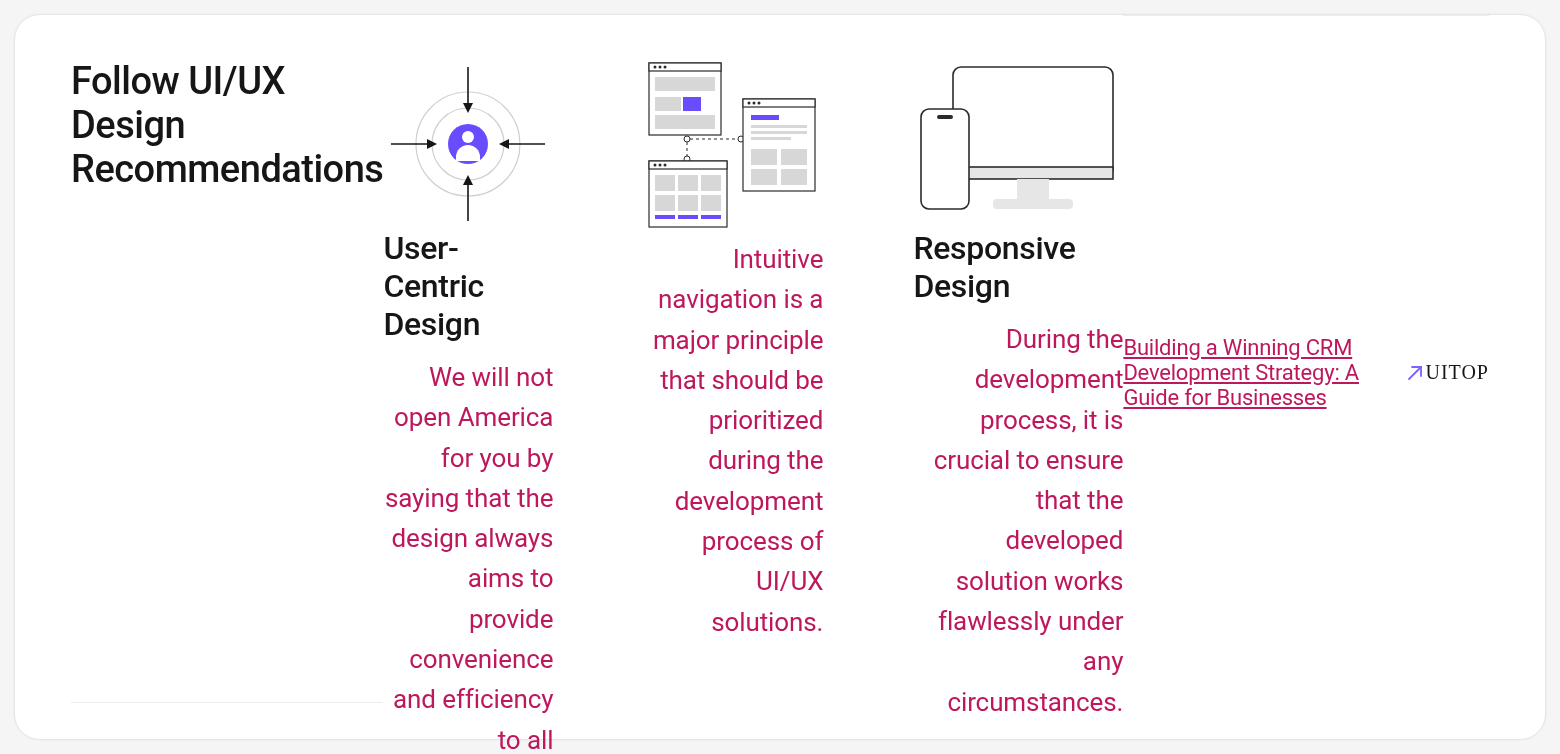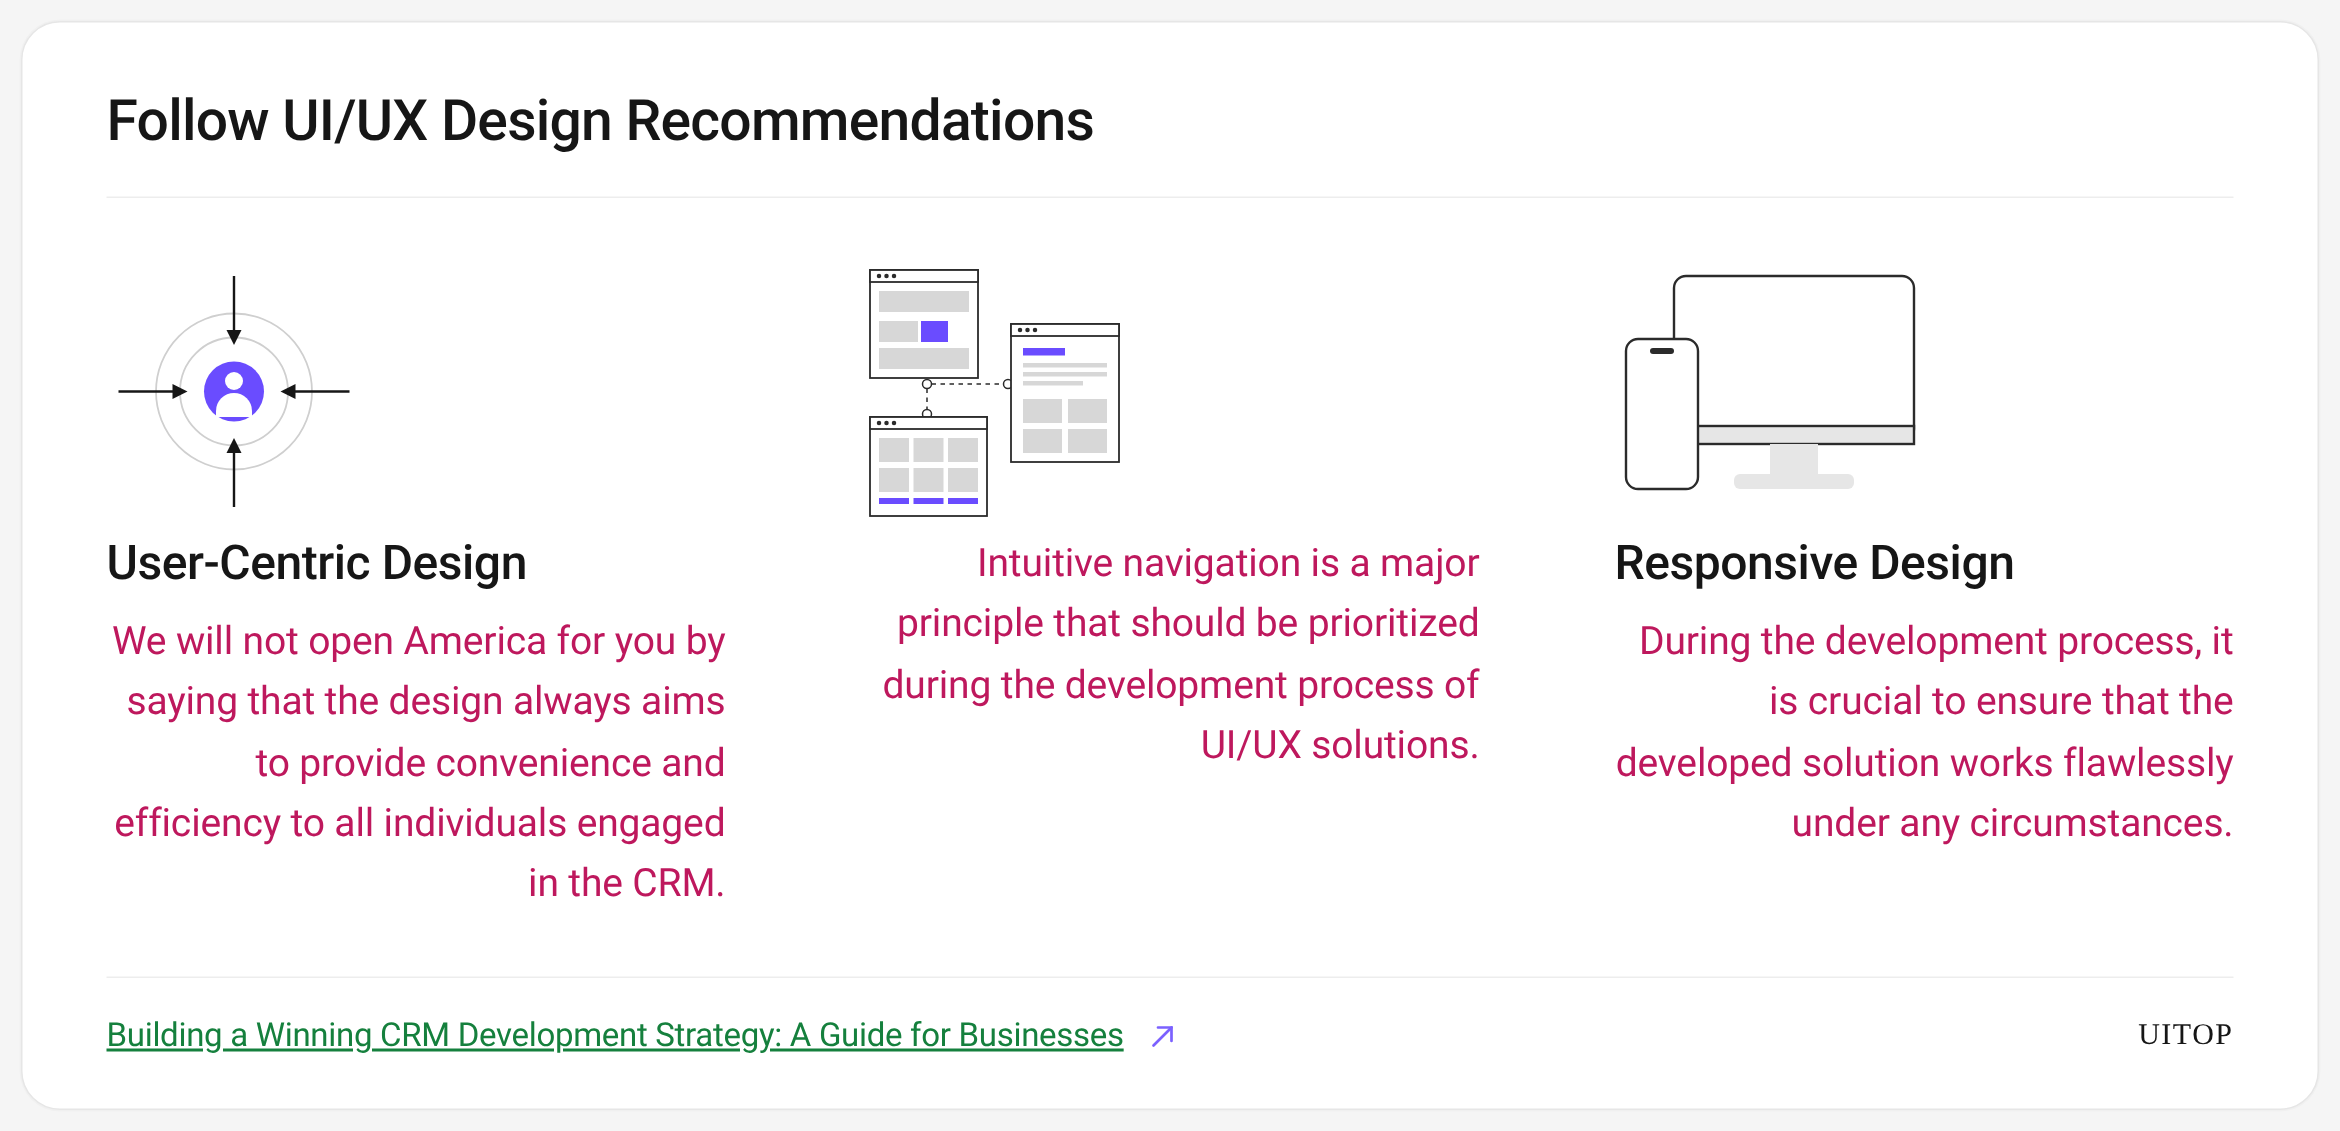--- a/index.html
+++ b/index.html
@@ -1,26 +1,26 @@
 <!DOCTYPE html>
 <html><head>
 <meta charset="utf-8">
 <style>
   html,body{margin:0;padding:0;background:#f5f5f5;font-family:-apple-system,BlinkMacSystemFont,"Segoe UI",Roboto,"Helvetica Neue",Arial,sans-serif;}
   body{width:1560px;height:754px;box-sizing:border-box;padding:14px;}
-  .card{box-sizing:border-box;width:100%;height:100%;background:#ffffff;border:1px solid #e6e6e6;border-radius:26px;padding:0 56px 36px 56px;display:flex;flex-direction:column;box-shadow:0 0 0 1px rgba(0,0,0,.02);}
+  .card{box-sizing:border-box;width:100%;height:100%;background:#ffffff;border:1px solid #e6e6e6;border-radius:26px;padding:0 56px 36px 56px;display:flex;box-shadow:0 0 0 1px rgba(0,0,0,.02);}
   .card-header{padding:44px 0 28px 0;border-bottom:1px solid #ededed;}
   .card-title{font-size:38px;font-weight:500;letter-spacing:-.5px;color:#161616;margin:0;}
   .columns{flex:1;display:flex;gap:90px;padding:44px 0 30px 0;}
   .col{flex:1;display:flex;flex-direction:column;}
   .col-icon{height:180px;display:flex;align-items:flex-start;}
   .col-title{font-size:32px;font-weight:500;color:#161616;margin:0 0 14px 0;letter-spacing:-.3px;}
   .col-body{font-size:26px;line-height:1.55;color:#be185d;margin:0;letter-spacing:-.1px;text-align:right;}
   .card-footer{border-top:1px solid #ededed;padding-top:26px;display:flex;align-items:center;justify-content:space-between;}
-  .footer-link{font-size:22px;color:#15803d;text-decoration:underline;display:inline-flex;align-items:center;gap:16px;letter-spacing:-.2px;}
+  .footer-link{font-size:22px;color:#be185d;text-decoration:underline;display:inline-flex;align-items:center;gap:16px;letter-spacing:-.2px;}
   .footer-brand{font-size:20px;letter-spacing:1px;color:#161616;font-weight:400;font-family:Liberation Serif, serif;}
   svg{display:block;}
 </style>
 </head>
 <body>
 
 <div class="card">
 
   <header class="card-header">
     <h1 class="card-title">Follow UI/UX Design Recommendations</h1>

